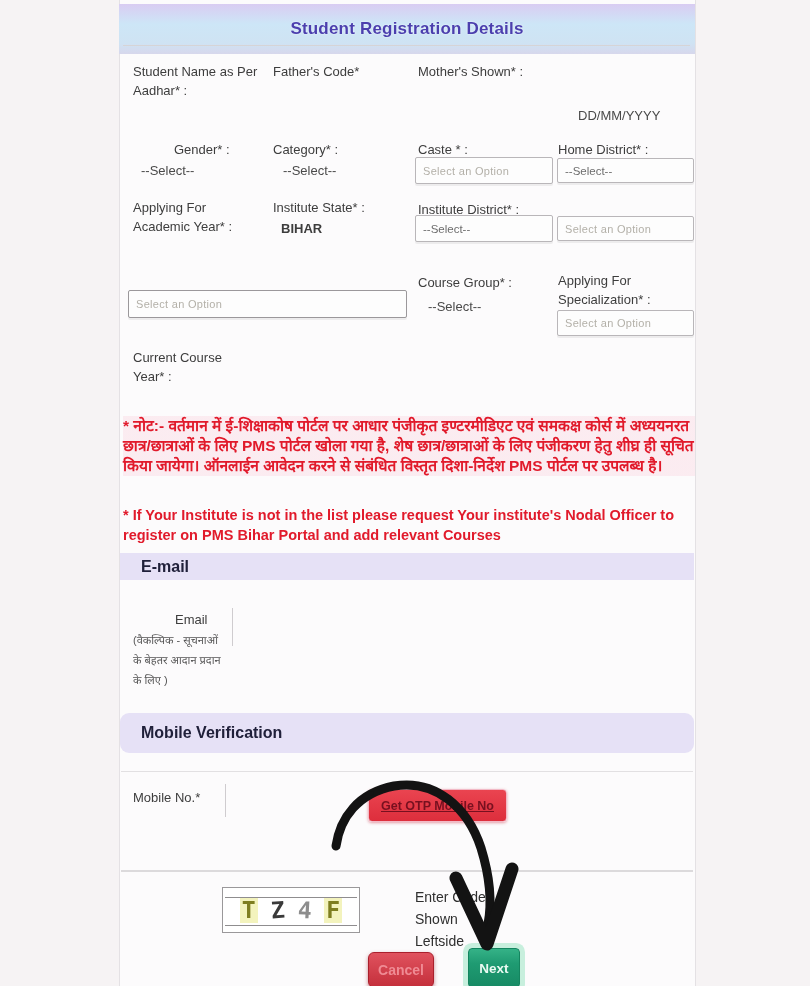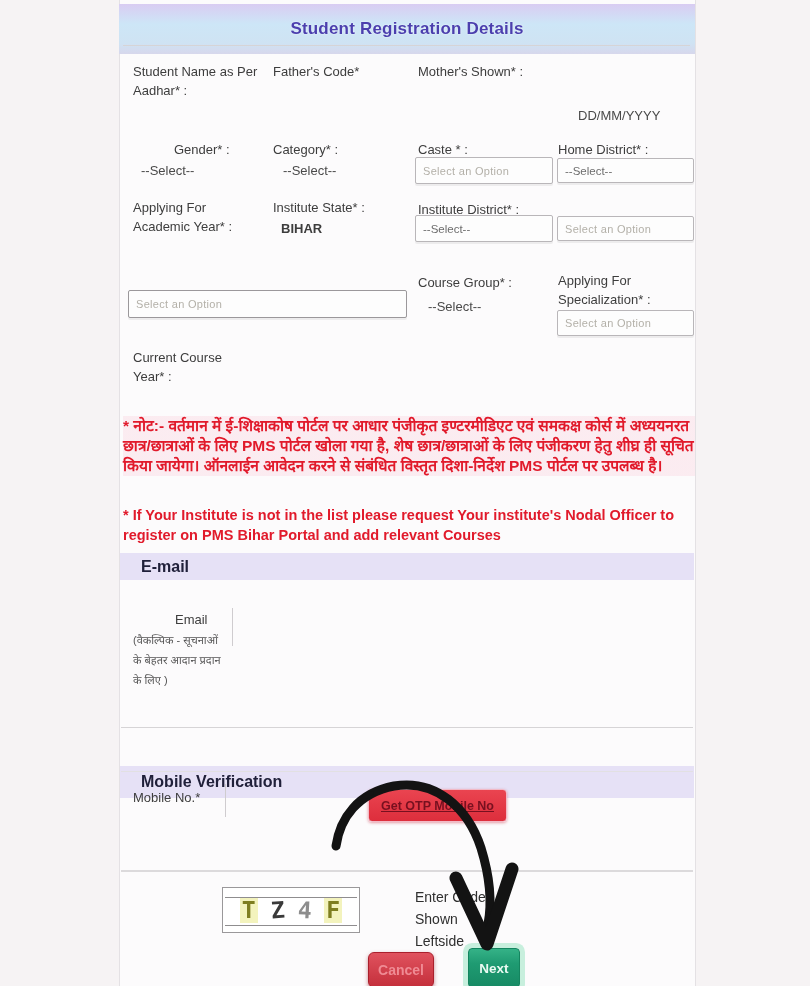--- a/index.html
+++ b/index.html
@@ -132,21 +132,21 @@
 
   <div class="abs section-band" style="top:553px;">
     <span>E-mail</span>
   </div>
   <div class="abs lbl" style="left:133px;top:610px;width:95px;margin-left:42px;">Email</div>
   <div class="abs" style="left:133px;top:630px;width:92px;font-size:11px;color:#555;line-height:20px;">(वैकल्पिक - सूचनाओं के बेहतर आदान प्रदान के लिए )</div>
   <div class="abs vline" style="left:232px;top:608px;height:38px;"></div>
   <div class="abs" style="left:236px;top:606px;width:440px;height:40px;background:transparent;"></div>
   <div class="abs hline" style="left:121px;top:727px;width:572px;"></div>
 
-  <div class="abs section-band" style="top:766px;height:32px;">
+  <div class="abs section-band" style="top:713px;height:40px;border-radius:9px;">
     <span>Mobile Verification</span>
   </div>
   <div class="abs hline" style="left:121px;top:771px;width:572px;background:#e2e0e2;"></div>
 
   <div class="abs lbl" style="left:133px;top:788px;width:90px;">Mobile No.*</div>
   <div class="abs vline" style="left:225px;top:784px;height:33px;"></div>
   <div class="abs" style="left:229px;top:784px;width:130px;height:33px;background:transparent;"></div>
 
   <div class="abs otp-btn" style="left:368px;top:789px;width:137px;height:31px;">
     <span>Get OTP Mobile No</span>

